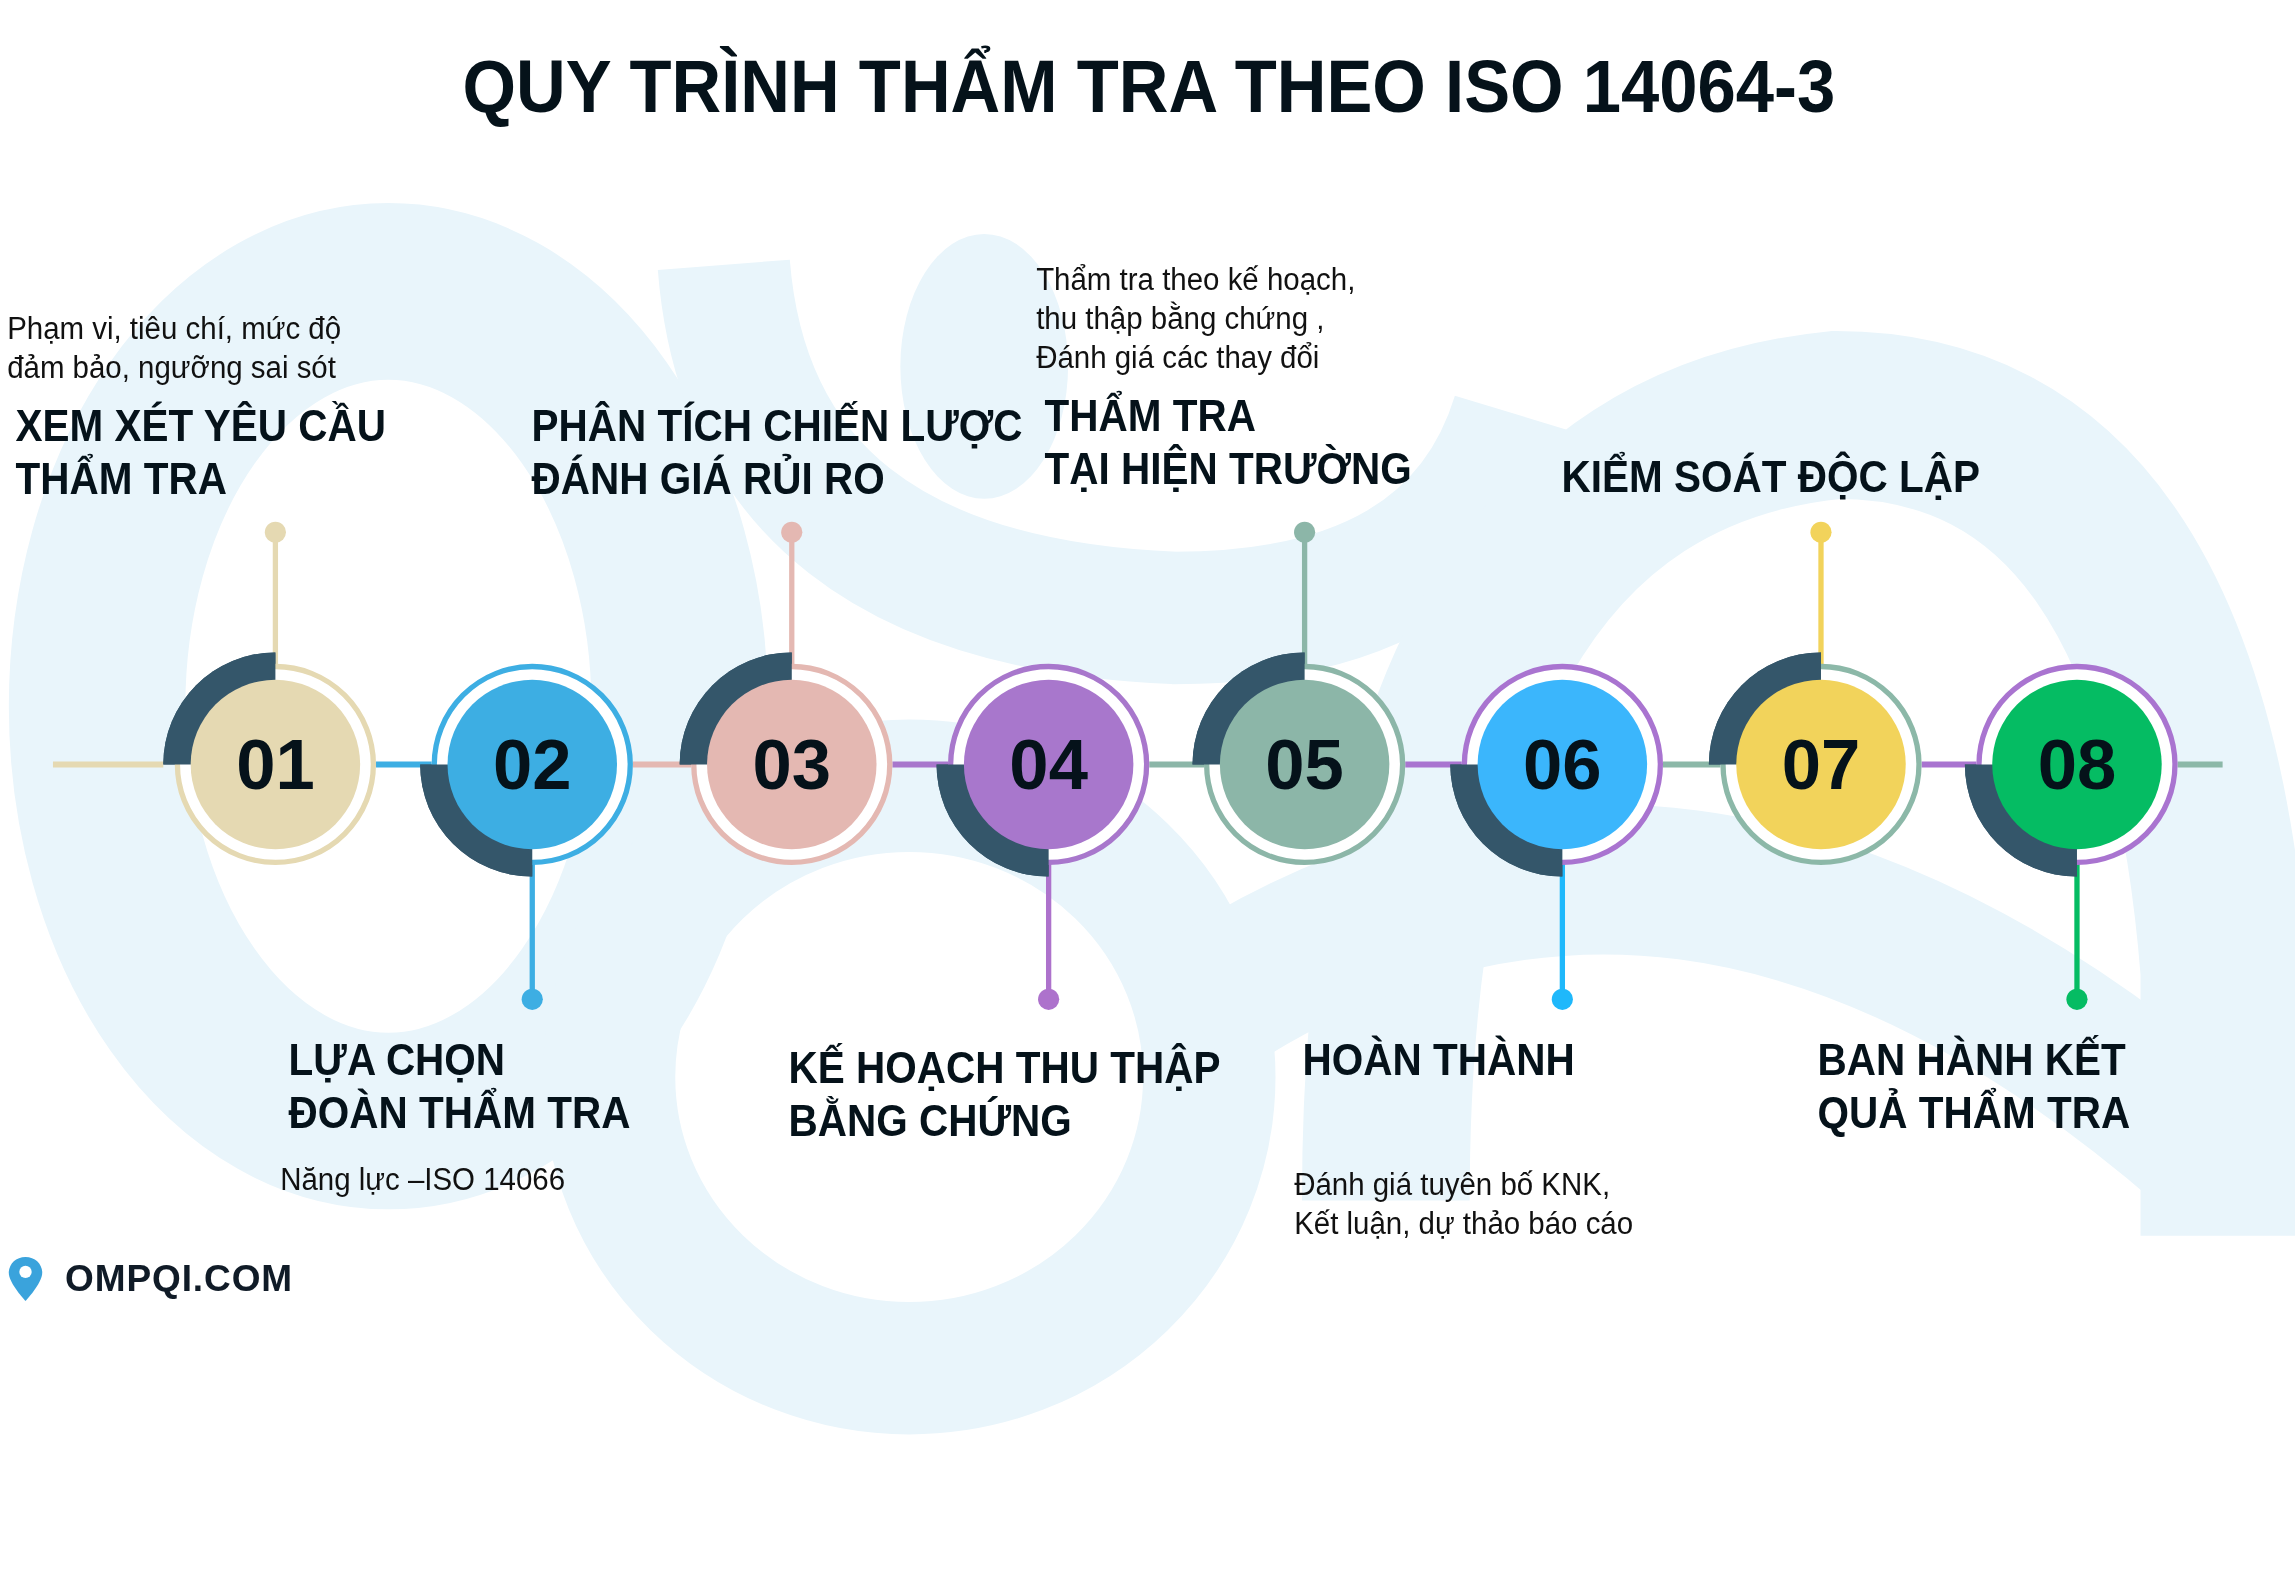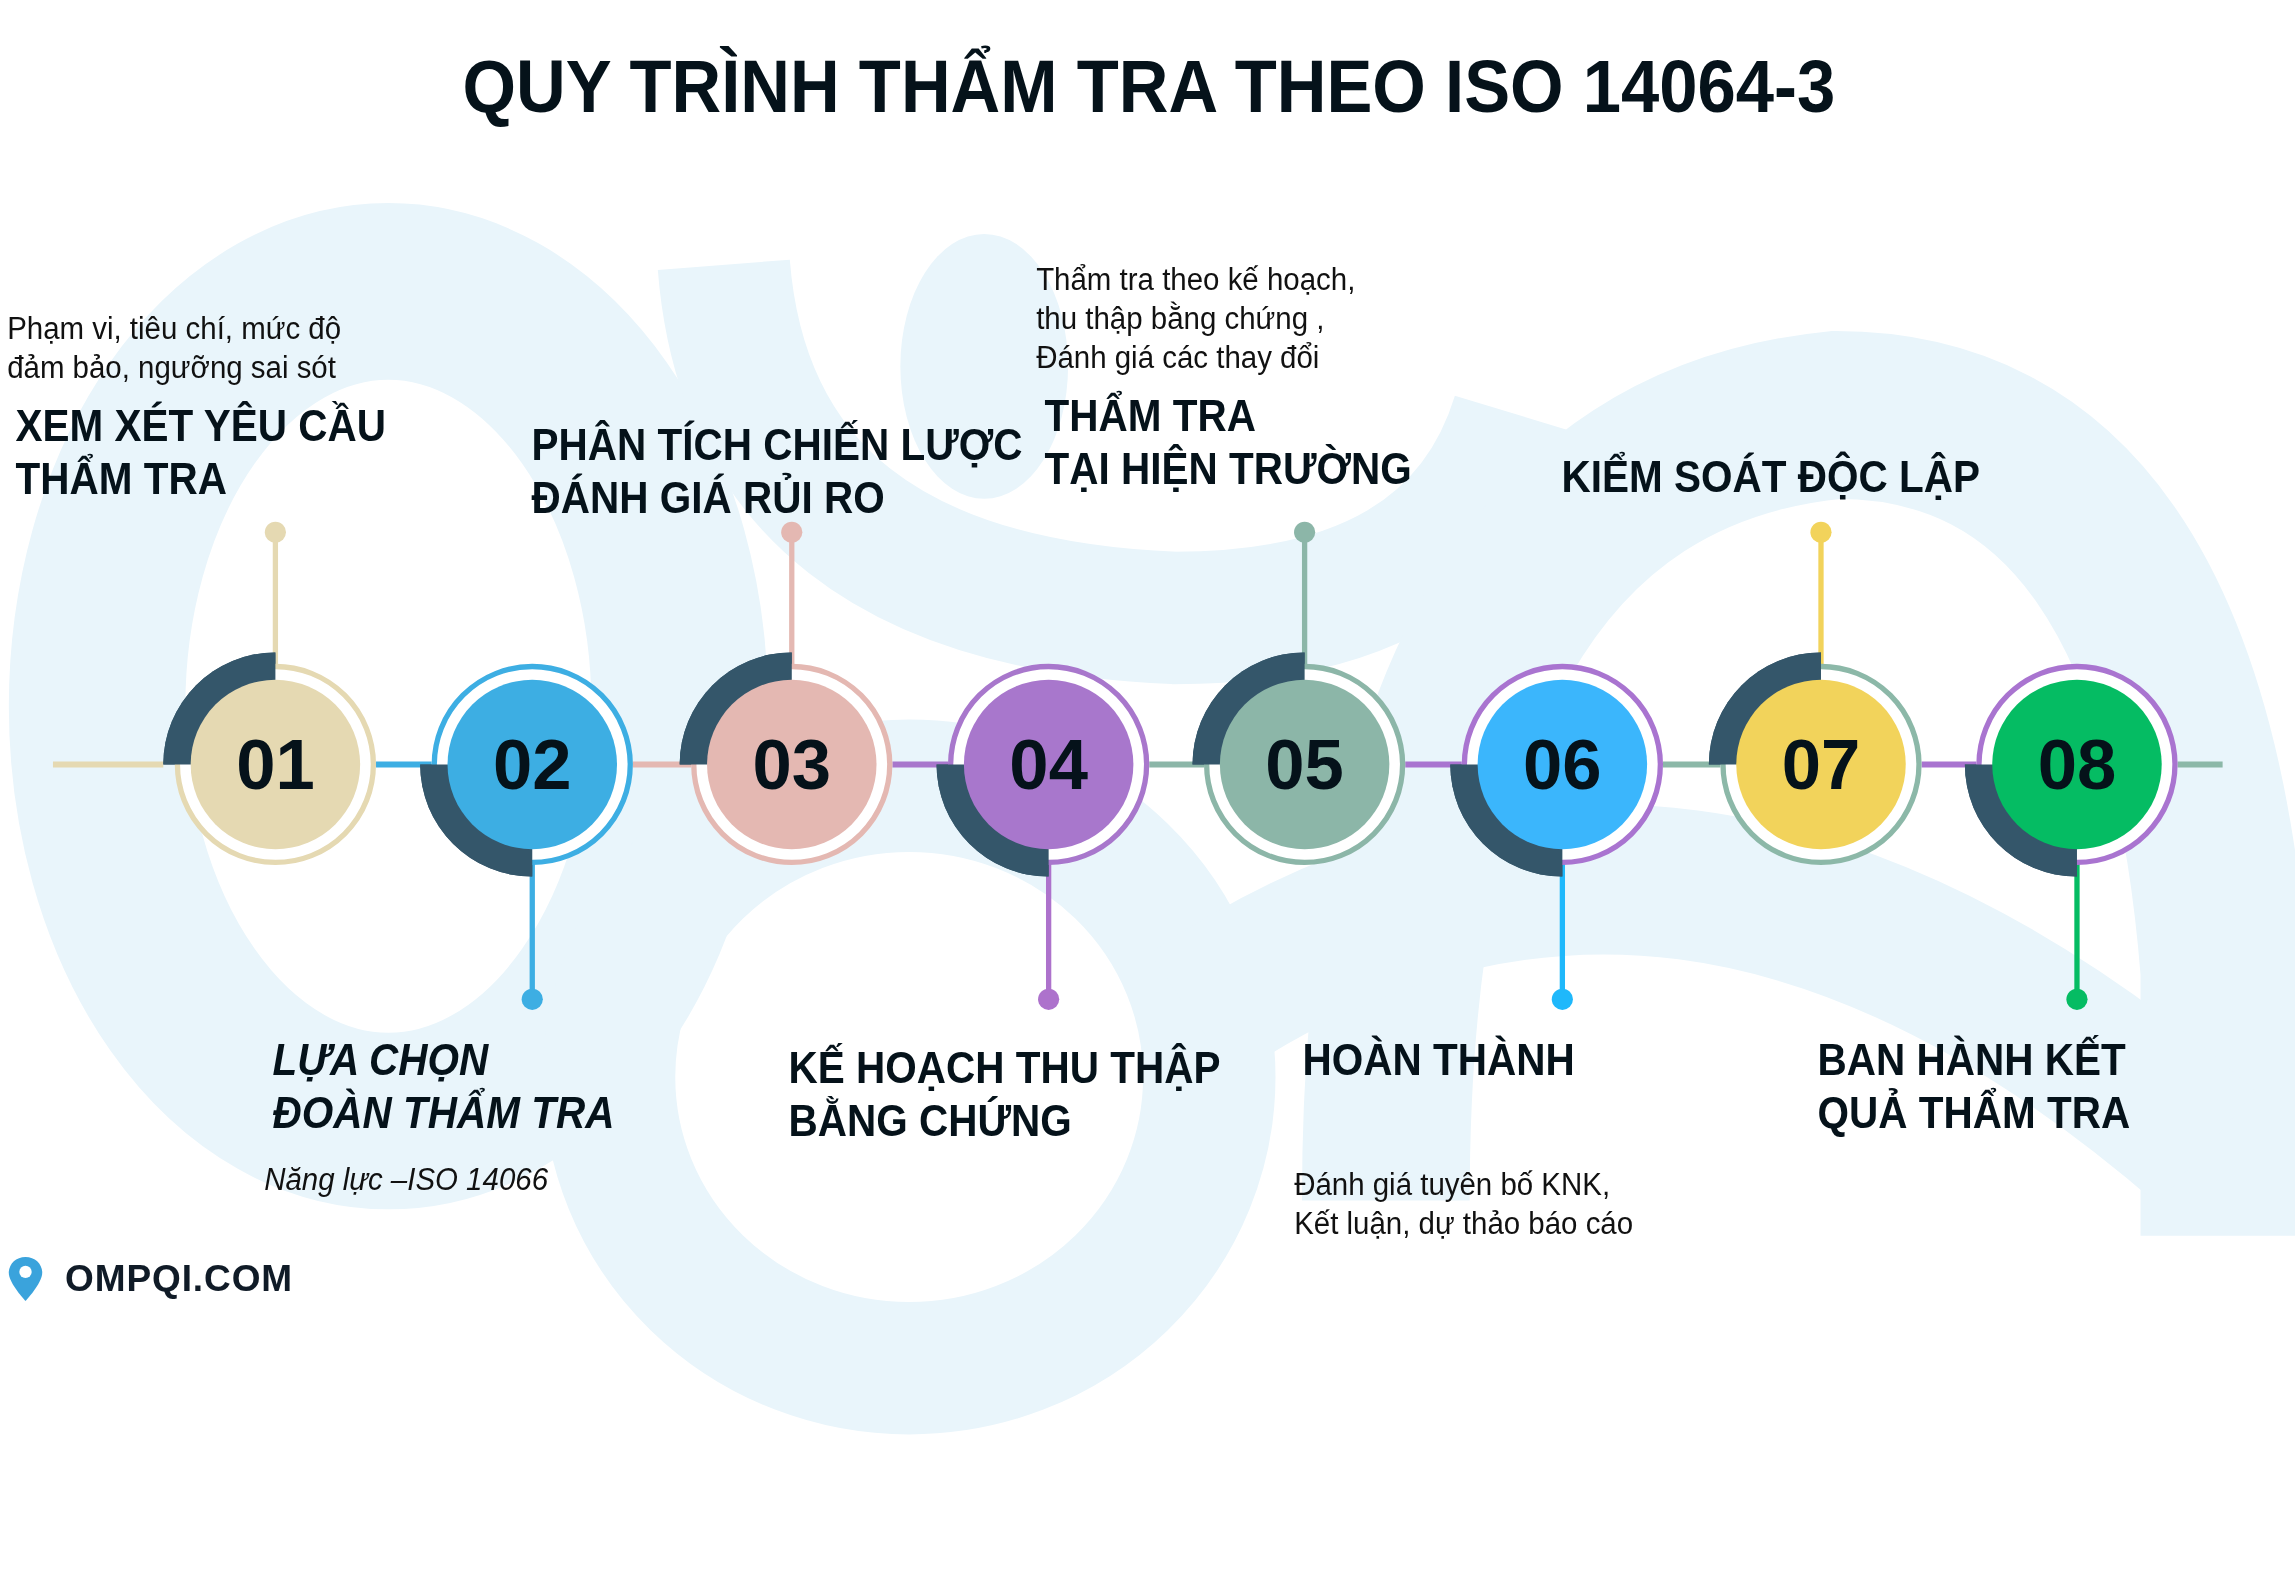--- a/index.html
+++ b/index.html
@@ -123,26 +123,26 @@
   </svg>
 
 <div id="labels">
     <div class="label" style="left: -7px; width: 565px; top: 309px;">
       <span class="line step-sub">Phạm vi, tiêu chí, mức độ</span>
       <span class="line step-sub">đảm bảo, ngưỡng sai sót</span>
       <div style="height: 12.4px;"></div>
       <span class="line step-title">XEM XÉT YÊU CẦU</span>
       <span class="line step-title">THẨM TRA</span>
     </div>
-    <div class="label" style="left: 250px; width: 565px; top: 1033px; font-style: italic;">
+    <div class="label" style="left: 266px; width: 565px; top: 1033px;">
       <span class="line step-title">LỰA CHỌN</span>
       <span class="line step-title">ĐOÀN THẨM TRA</span>
       <span class="line step-sub" style="margin-top: 21px;">Năng lực –ISO 14066</span>
     </div>
-    <div class="label" style="left: 509px; width: 565px; top: 418px;">
+    <div class="label" style="left: 509px; width: 565px; top: 399px;">
       <div></div>
       <span class="line step-title">PHÂN TÍCH CHIẾN LƯỢC</span>
       <span class="line step-title">ĐÁNH GIÁ RỦI RO</span>
     </div>
     <div class="label" style="left: 766px; width: 565px; top: 1033px; margin-top: 8px;">
       <span class="line step-title">KẾ HOẠCH THU THẬP</span>
       <span class="line step-title">BẰNG CHỨNG</span>
     </div>
     <div class="label" style="left: 1022px; width: 565px; top: 260px;">
       <span class="line step-sub">Thẩm tra theo kế hoạch,</span>

